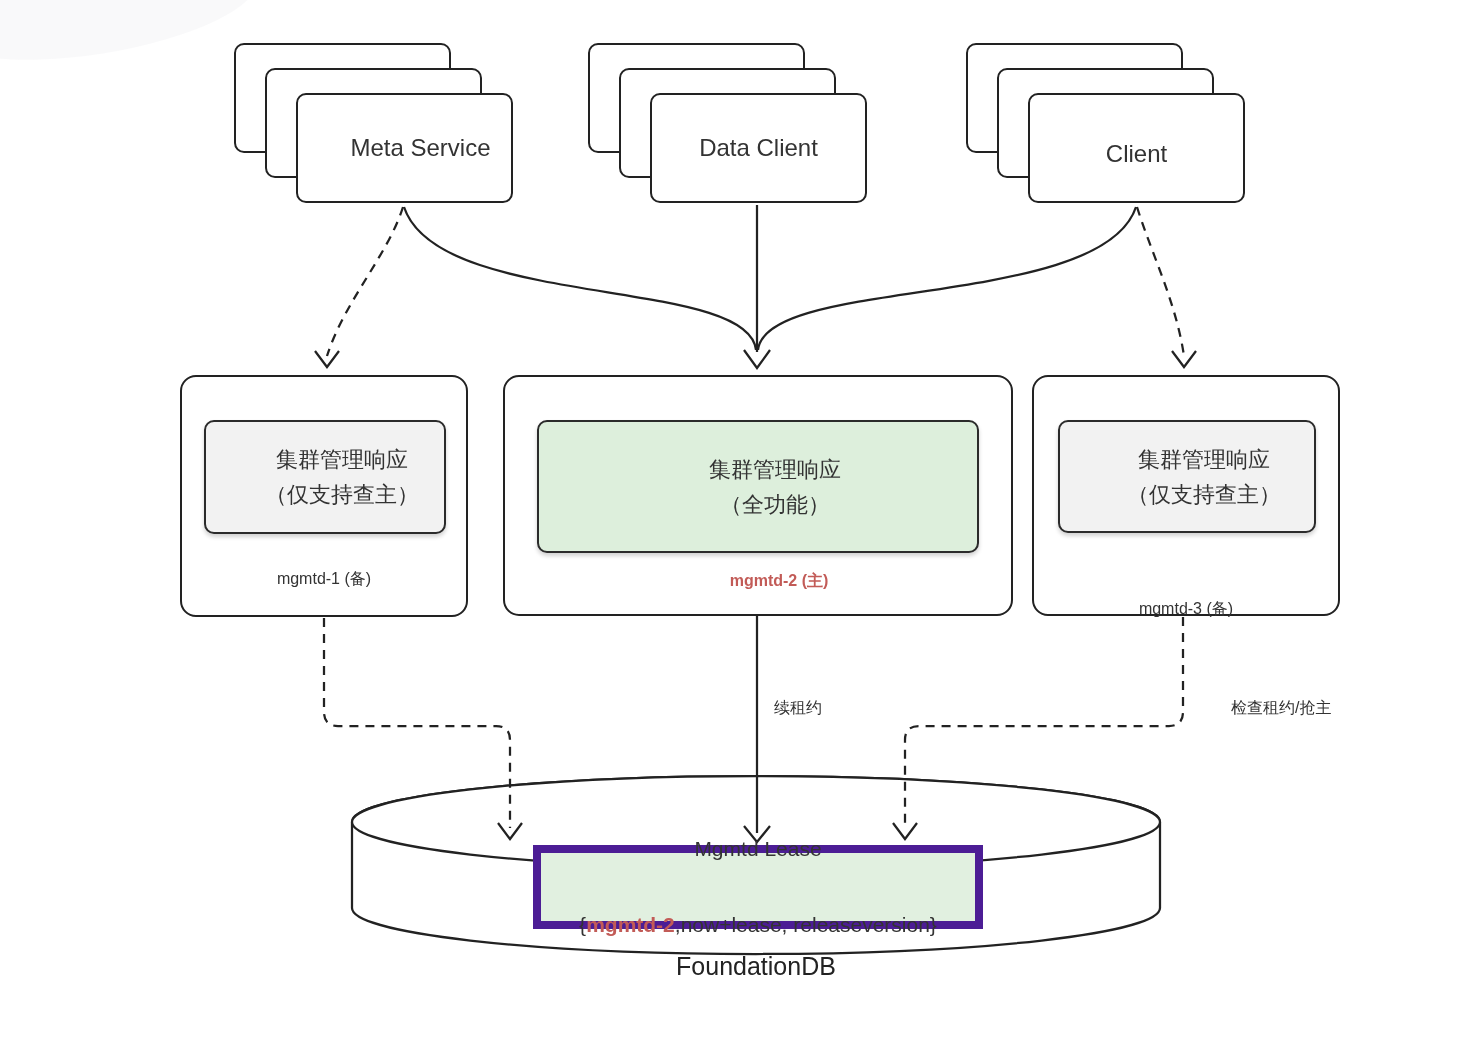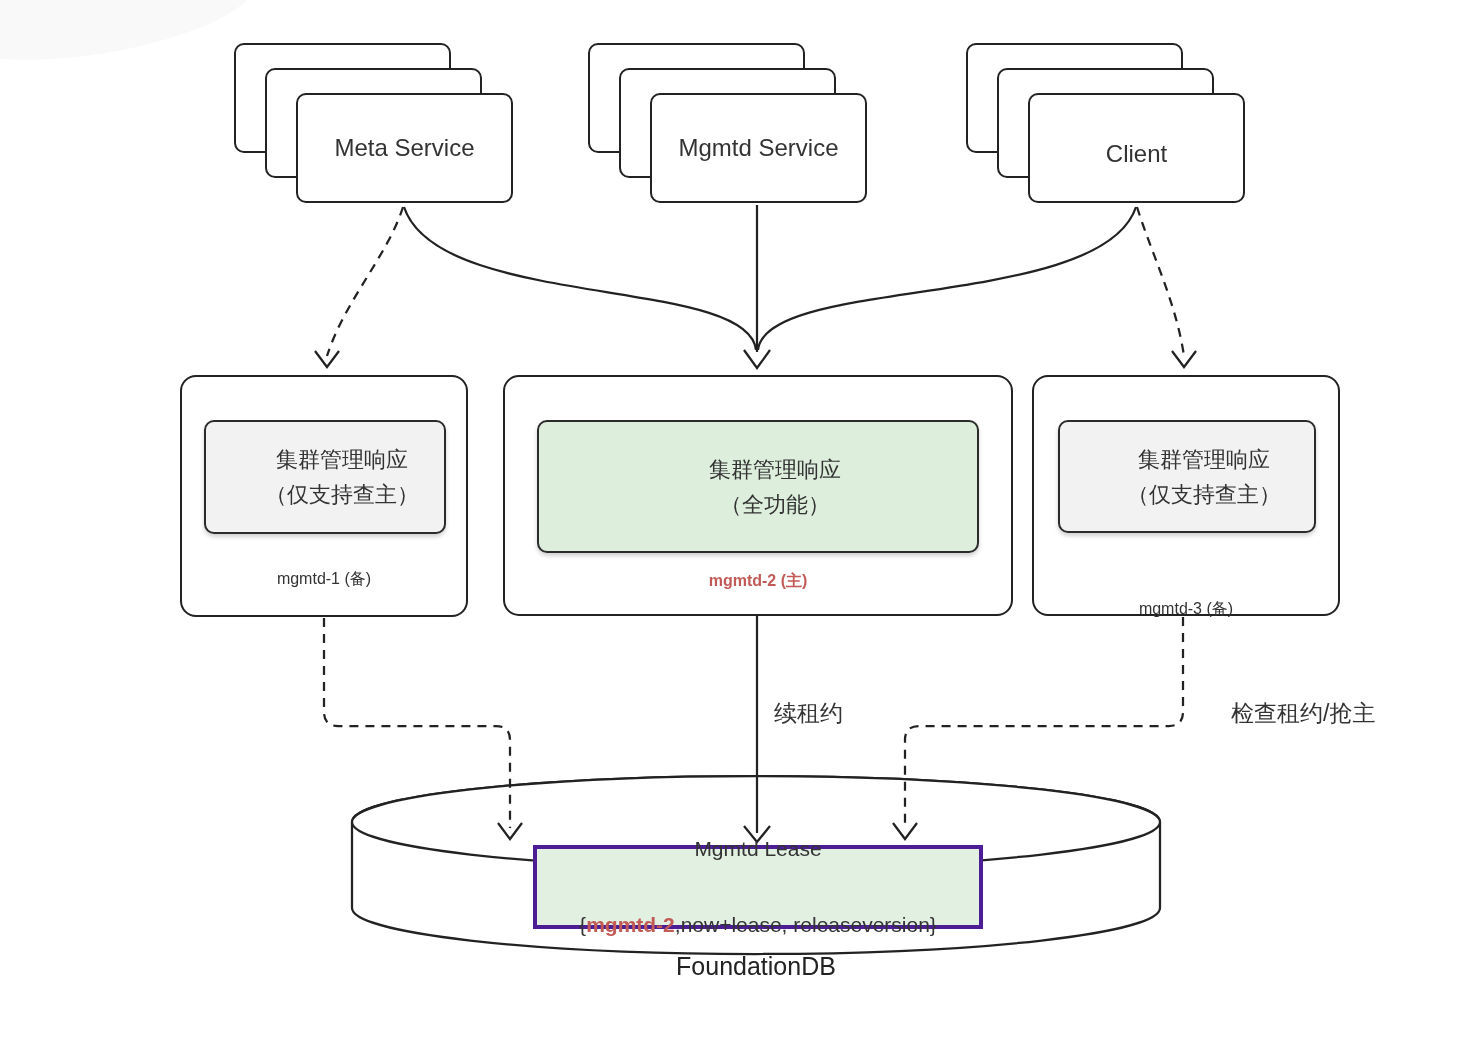--- a/index.html
+++ b/index.html
@@ -17,51 +17,51 @@
   
   .node{position:absolute;border:2px solid #222222;border-radius:16px;
         background:#ffffff;box-sizing:border-box;}
   .inner{position:absolute;border:2px solid #2b2b2b;border-radius:10px;
         box-sizing:border-box;display:flex;flex-direction:column;
         align-items:center;justify-content:center;font-size:22px;
         line-height:35px;color:#333333;box-shadow:0 3px 4px rgba(0,0,0,.18);padding-left:34px;}
   .inner.gray{background:#f2f2f2;}
   .inner.green{background:#ddefdc;}
   .node-label{position:absolute;width:100%;text-align:center;font-size:16px;color:#333333;}
-  .node-label.leader{color:#c25b57;font-weight:bold;}
+  .node-label.leader{color:#c25b57;font-weight:bold;margin-left:21px;}
   
   svg.layer{position:absolute;left:0;top:0;z-index:1;}
   
-  .edge-label{position:absolute;font-size:23px;color:#333333;z-index:2;white-space:nowrap;}
+  .edge-label{position:absolute;font-size:16px;color:#333333;z-index:2;white-space:nowrap;}
   
   .lease{left:533px;top:845px;width:450px;height:84px;background:#e1f0e0;
-         border:4px solid #4c1d95;box-sizing:border-box;z-index:3;
+         border:8px solid #4c1d95;box-sizing:border-box;z-index:3;
          display:flex;flex-direction:column;align-items:center;justify-content:center;
          font-size:21px;line-height:32px;color:#333333;gap:44px;}
   .lease .leader{color:#c25b57;font-weight:bold;}
   .db-label{left:356px;top:952px;width:800px;text-align:center;font-size:25px;
             color:#222222;z-index:2;}
 </style>
 </head>
 <body>
 
 <div class="abs smudge"></div>
 
 <div>
   <div class="card" style="left:234px;top:43px;"></div>
   <div class="card" style="left:265px;top:68px;"></div>
   <div class="card" style="left:296px;top:93px;"></div>
-  <div class="card-label" style="left:296px;top:93px;">Meta Service</div>
+  <div class="card-label" style="left:296px;top:93px;padding-left:16px;">Meta Service</div>
 </div>
 
 <div>
   <div class="card" style="left:588px;top:43px;"></div>
   <div class="card" style="left:619px;top:68px;"></div>
   <div class="card" style="left:650px;top:93px;"></div>
-  <div class="card-label" style="left:650px;top:93px;">Mgmtd Service</div>
+  <div class="card-label" style="left:650px;top:93px;">Data Client</div>
 </div>
 
 <div>
   <div class="card" style="left:966px;top:43px;"></div>
   <div class="card" style="left:997px;top:68px;"></div>
   <div class="card" style="left:1028px;top:93px;"></div>
   <div class="card-label" style="left:1028px;top:99px;">Client</div>
 </div>
 
 <svg class="layer" width="1482" height="1060" viewBox="0 0 1482 1060">

